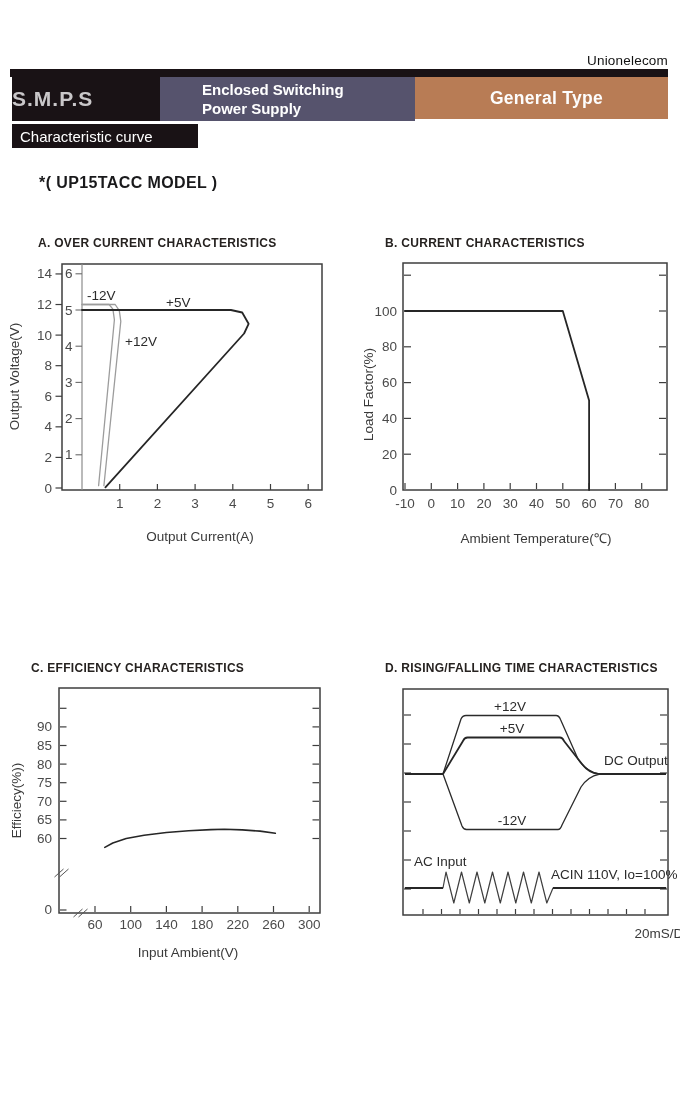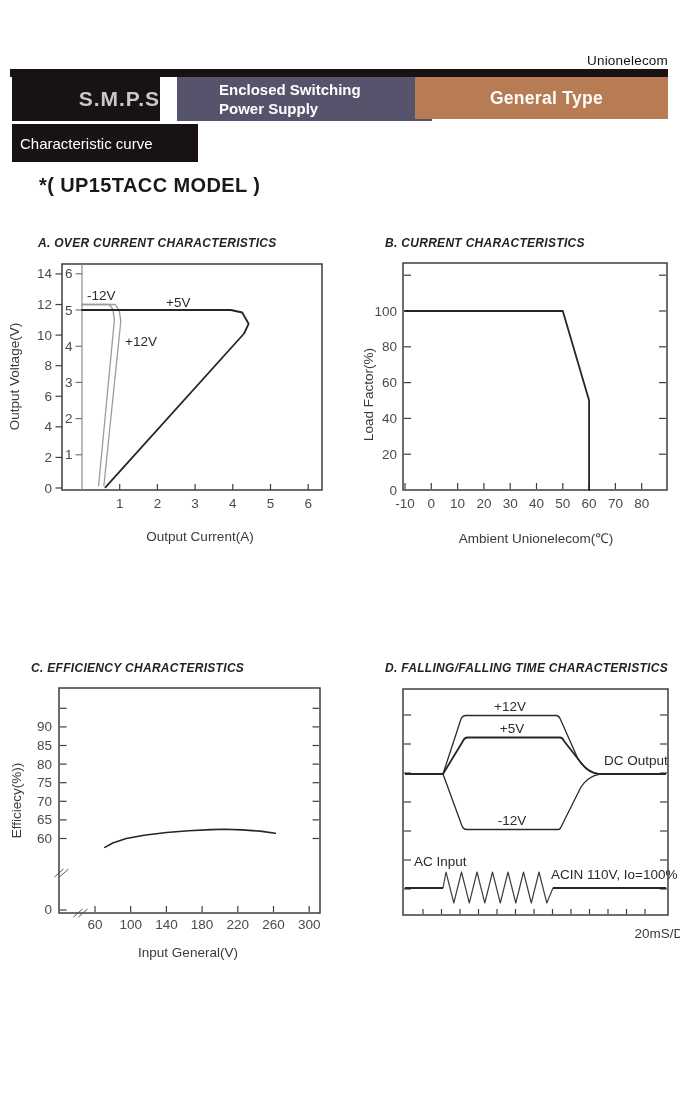--- a/index.html
+++ b/index.html
@@ -6,30 +6,30 @@
   body{
     width:680px;height:1116px;position:relative;background:#ffffff;
     font-family:"Liberation Sans",sans-serif;color:#1c1c1c;overflow:hidden;
   }
   .abs{position:absolute;}
   
   .brand{left:0;top:53px;width:668px;text-align:right;font-weight:normal;font-size:13.5px;letter-spacing:.2px;color:#111;}
   .topbar{left:10px;top:69px;width:658px;height:8px;background:#191215;}
   .hbox{top:77px;height:44px;display:flex;align-items:center;}
   .smps{left:12px;width:148px;background:#191215;justify-content:center;}
-  .smps span{width:100%;text-align:right;font-weight:bold;font-size:21px;letter-spacing:1px;color:#c9c7c9;}
-  .mid{left:177px;width:255px;background:#56536d;}
+  .smps span{width:100%;text-align:left;font-weight:bold;font-size:21px;letter-spacing:1px;color:#c9c7c9;}
+  .mid{left:160px;width:255px;background:#56536d;}
   .mid .lines{padding-left:42px;font-weight:bold;font-size:15px;line-height:1.3;color:#fff;}
   .gen{left:415px;width:253px;height:42px;background:#b87c55;justify-content:center;}
   .gen span{width:100%;text-align:center;font-weight:bold;font-size:17.5px;color:#fdfdfd;letter-spacing:.3px;padding-left:10px;}
-  .charcurve{left:12px;top:124px;width:186px;height:38px;background:#191215;color:#fff;
+  .charcurve{left:12px;top:124px;width:186px;height:24px;background:#191215;color:#fff;
     font-size:15px;display:flex;align-items:center;padding-left:8px;box-sizing:border-box;}
-  .model{left:39px;top:174px;font-weight:bold;font-size:20px;letter-spacing:.4px;color:#19191b;}
+  .model{left:39px;top:174px;font-weight:bold;font-size:16px;letter-spacing:.4px;color:#19191b;}
   
-  .ctitle{font-weight:bold;font-size:12px;letter-spacing:.3px;color:#262220;white-space:nowrap;font-style:italic;}
+  .ctitle{font-weight:bold;font-size:12px;letter-spacing:.3px;color:#262220;white-space:nowrap;}
   .axlabel{font-size:13.5px;color:#3a3a3a;text-align:center;white-space:nowrap;}
   .rot{transform:rotate(-90deg);}
   #chart-layer{position:absolute;left:0;top:0;}
   svg text{font-family:"Liberation Sans",sans-serif;}
 </style>
 </head>
 <body>
 
 <div class="abs brand">Unionelecom</div>
 <div class="abs topbar" style="background: rgb(25, 18, 21);"></div>
@@ -45,28 +45,28 @@
 </div>
 <div class="abs hbox gen" style="background: rgb(184, 124, 85);">
   <span>General Type</span>
 </div>
 <div class="abs charcurve" style="background: rgb(25, 18, 21);">Characteristic curve</div>
 <div class="abs model">*( UP15TACC MODEL )</div>
 
 <div class="abs ctitle" style="left:38px;top:236px">A. OVER CURRENT CHARACTERISTICS</div>
 <div class="abs ctitle" style="left:385px;top:236px">B. CURRENT CHARACTERISTICS</div>
 <div class="abs ctitle" style="left:31px;top:661px">C. EFFICIENCY CHARACTERISTICS</div>
-<div class="abs ctitle" style="left:385px;top:661px">D. FALLING/FALLING TIME CHARACTERISTICS</div>
+<div class="abs ctitle" style="left:385px;top:661px">D. RISING/FALLING TIME CHARACTERISTICS</div>
 
 <div class="abs axlabel rot" style="left:-66px;top:369px;width:160px">Output Voltage(V)</div>
 <div class="abs axlabel" style="left:100px;top:529px;width:200px">Output Current(A)</div>
 <div class="abs axlabel rot" style="left:288px;top:387px;width:160px">Load Factor(%)</div>
-<div class="abs axlabel" style="left:436px;top:529px;width:200px">Ambient Unionelecom(℃)</div>
+<div class="abs axlabel" style="left:436px;top:529px;width:200px">Ambient Temperature(℃)</div>
 <div class="abs axlabel rot" style="left:-64px;top:793px;width:160px">Efficiecy(%))</div>
-<div class="abs axlabel" style="left:88px;top:945px;width:200px">Input General(V)</div>
+<div class="abs axlabel" style="left:88px;top:945px;width:200px">Input Ambient(V)</div>
 <div class="abs axlabel" style="left:526px;top:926px;width:170px;text-align:right">20mS/DIV</div>
 
 <svg id="chart-layer" width="680" height="1116" viewBox="0 0 680 1116" xmlns="http://www.w3.org/2000/svg">
     <g>
       <rect x="62" y="264" width="260" height="226" fill="none" stroke="#3e3e3e" stroke-width="1.5"></rect>
       <line x1="82" y1="264" x2="82" y2="490" stroke="#8c8c8c" stroke-width="1.2"></line>
       <line x1="55.5" y1="488" x2="62" y2="488" stroke="#3e3e3e" stroke-width="1.2"></line>
       <text x="52" y="492.5" text-anchor="end" font-size="13.5" fill="#4a4a4a">0</text>
       <line x1="55.5" y1="457.42" x2="62" y2="457.42" stroke="#3e3e3e" stroke-width="1.2"></line>
       <text x="52" y="461.92" text-anchor="end" font-size="13.5" fill="#4a4a4a">2</text>

